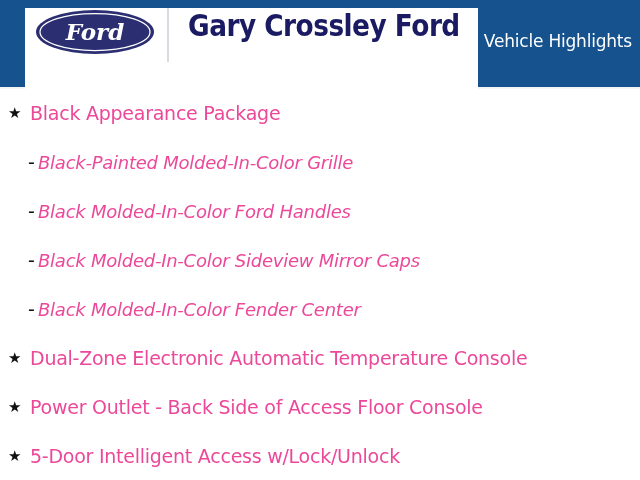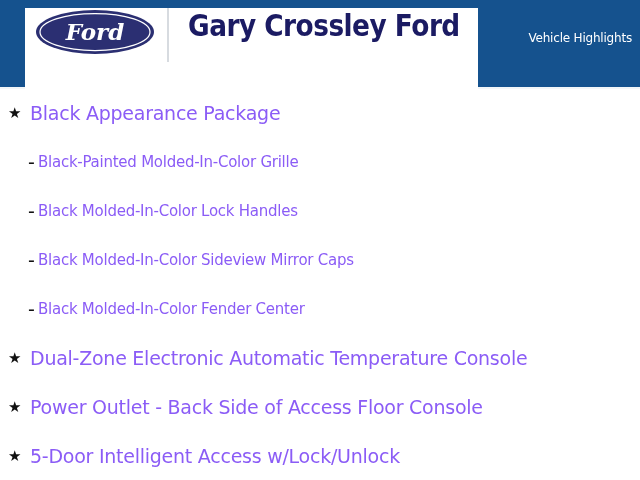--- a/index.html
+++ b/index.html
@@ -60,21 +60,21 @@
     font-family: "DejaVu Sans", "Liberation Sans", sans-serif;
     transform: scaleX(0.88);
     white-space: nowrap;
     padding-right: 8px;
   }
   .highlights-label {
     position: absolute;
     right: 8px;
     top: 31px;
     color: #ffffff;
-    font-size: 12px;
+    font-size: 17px;
     font-family: "DejaVu Sans", "Liberation Sans", sans-serif;
     white-space: nowrap;
     letter-spacing: -0.2px;
   }
   .header-underline {
     width: 640px;
     height: 3px;
     background: #15528E;
   }
   .header-gap {
@@ -113,29 +113,29 @@
   }
   .bullet-dash {
     width: 10px;
     flex: 0 0 auto;
     color: #111111;
     font-size: 19px;
     line-height: 1;
     text-align: left;
   }
   .feature-text {
-    color: #8b5cf6;
+    color: #ec4899;
     font-size: 19px;
     line-height: 1.1;
     letter-spacing: -0.25px;
     font-family: "DejaVu Sans", "Liberation Sans", sans-serif;
     text-align: right;
   }
   .feature-row.level-0 .feature-text { font-size: 19px; }
-  .feature-row.level-1 .feature-text { font-size: 15px; }
+  .feature-row.level-1 .feature-text { font-size: 18px; font-style: italic; }
 </style>
 </head>
 <body>
 
 <div class="header">
 
   <div class="logo-box">
 
     <div class="ford-oval-wrap">
       <svg class="ford-oval" width="120" height="48" viewBox="0 0 240 96" aria-hidden="true">
@@ -160,21 +160,21 @@
     <li class="feature-row level-0">
       <span class="bullet-star">★</span>
       <span class="feature-text">Black Appearance Package</span>
     </li>
     <li class="feature-row level-1">
       <span class="bullet-dash">-</span>
       <span class="feature-text">Black-Painted Molded-In-Color Grille</span>
     </li>
     <li class="feature-row level-1">
       <span class="bullet-dash">-</span>
-      <span class="feature-text">Black Molded-In-Color Lock Handles</span>
+      <span class="feature-text">Black Molded-In-Color Ford Handles</span>
     </li>
     <li class="feature-row level-1">
       <span class="bullet-dash">-</span>
       <span class="feature-text">Black Molded-In-Color Sideview Mirror Caps</span>
     </li>
     <li class="feature-row level-1">
       <span class="bullet-dash">-</span>
       <span class="feature-text">Black Molded-In-Color Fender Center</span>
     </li>
     <li class="feature-row level-0">

